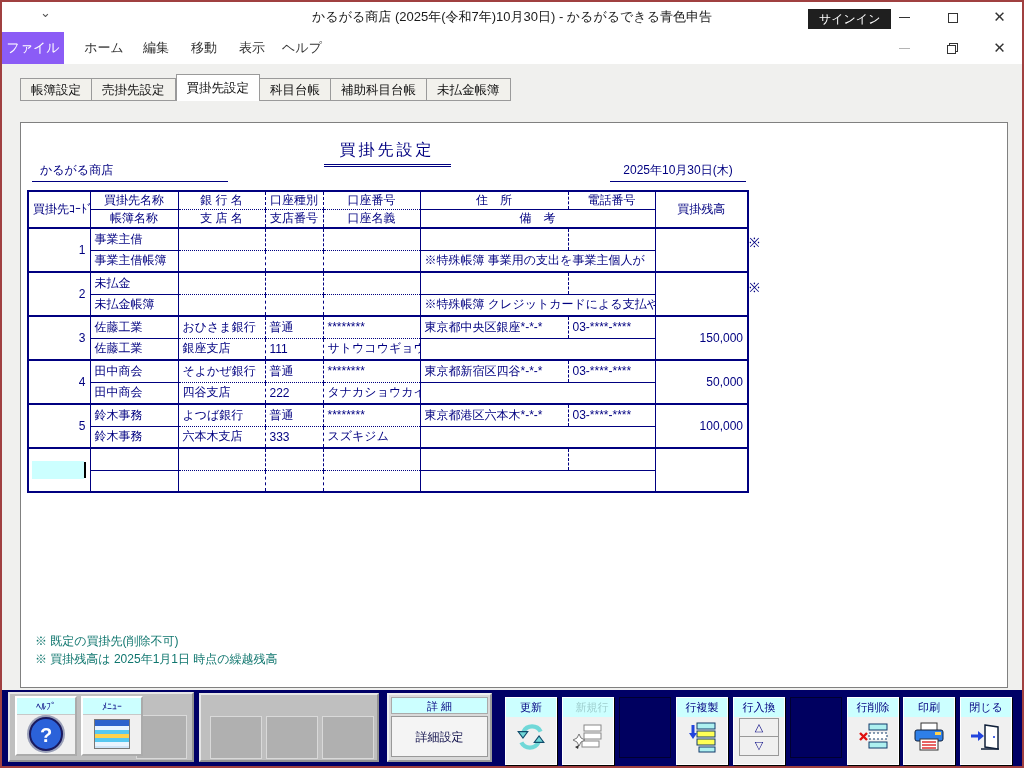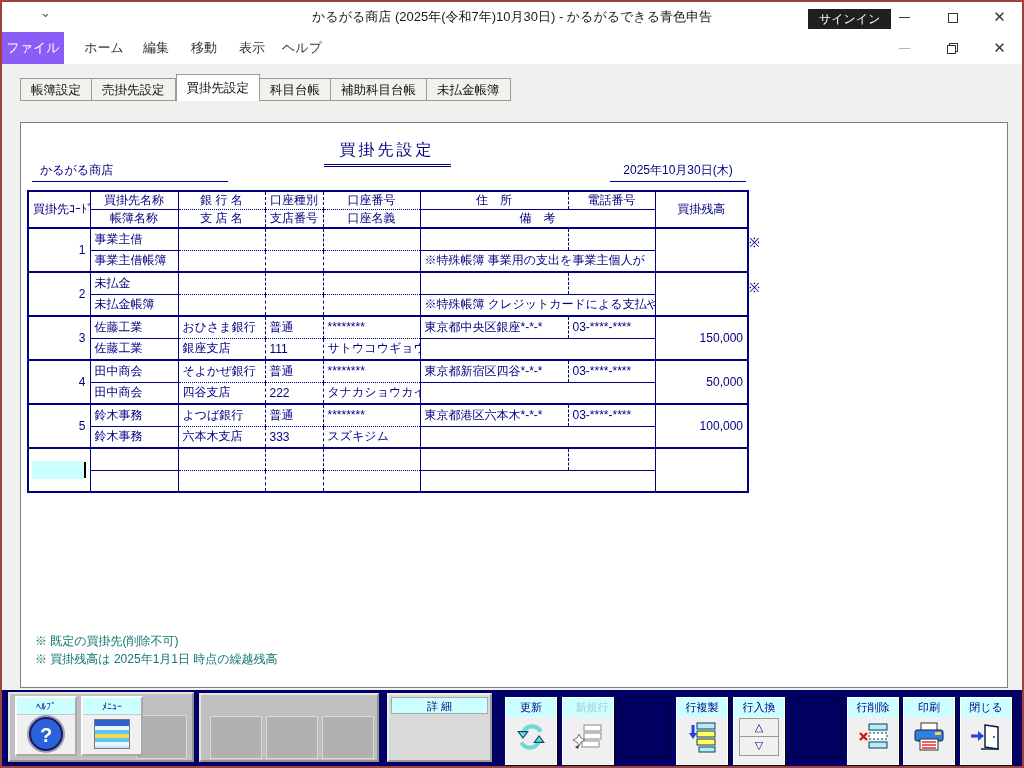--- a/index.html
+++ b/index.html
@@ -324,20 +324,21 @@
     </div>
 
     <div class="tb-panel" style="left:197px; top:3px; width:180px; height:69px;">
       <div class="panel-slot" style="left:9px;   top:21px; width:52px; height:43px;"></div>
       <div class="panel-slot" style="left:65px;  top:21px; width:52px; height:43px;"></div>
       <div class="panel-slot" style="left:121px; top:21px; width:52px; height:43px;"></div>
     </div>
 
     <div class="detail-panel">
       <div class="detail-hdr">詳 細</div>
+      <div class="detail-btn">詳細設定</div>
     </div>
 
     <div class="tb-btn" style="left:503px;">
       <div class="hdr">更新</div>
       <div class="body">
         <svg width="30" height="30" viewBox="0 0 28 28">
           <path d="M23 9 A9 9 0 0 0 7 9" fill="none" stroke="#70D8D8" stroke-width="4"></path>
           <polygon points="2,9 11,9 6.5,15" fill="#70D8D8" stroke="#104a6a" stroke-width="1"></polygon>
           <path d="M5 19 A9 9 0 0 0 21 19" fill="none" stroke="#70D8D8" stroke-width="4"></path>
           <polygon points="26,19 17,19 21.5,13" fill="#70D8D8" stroke="#104a6a" stroke-width="1"></polygon>

